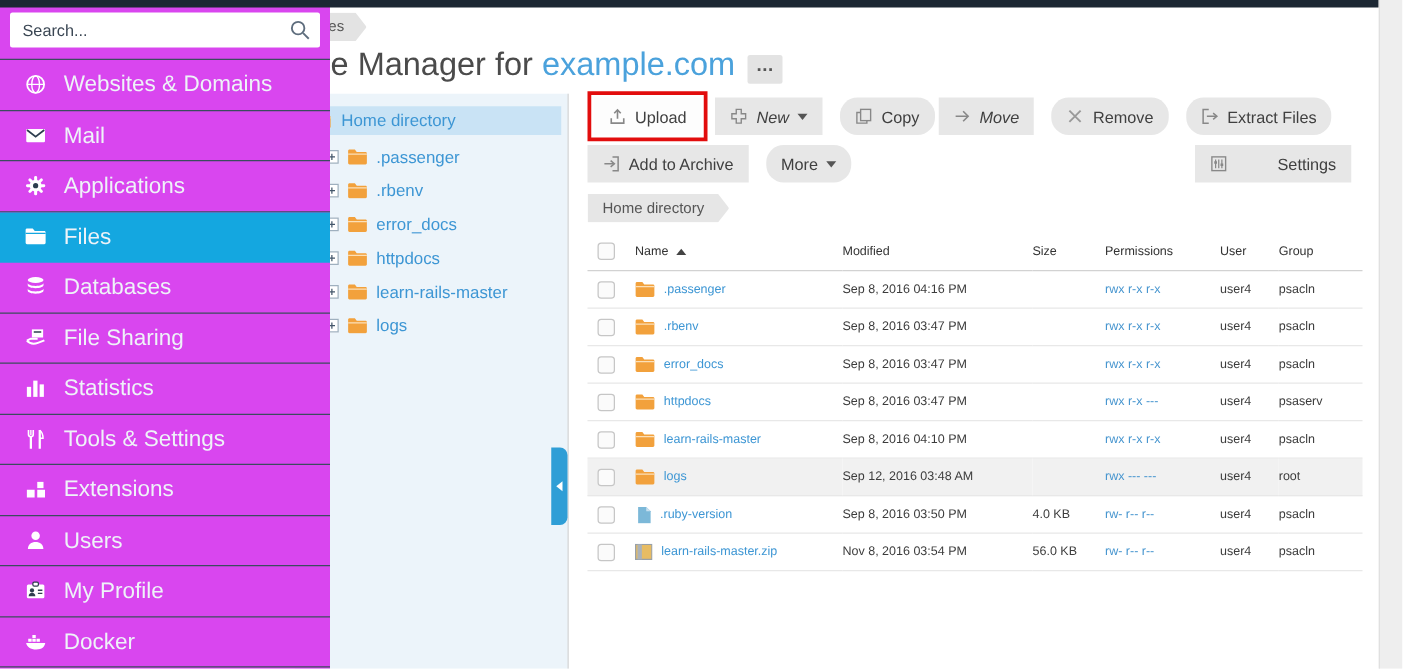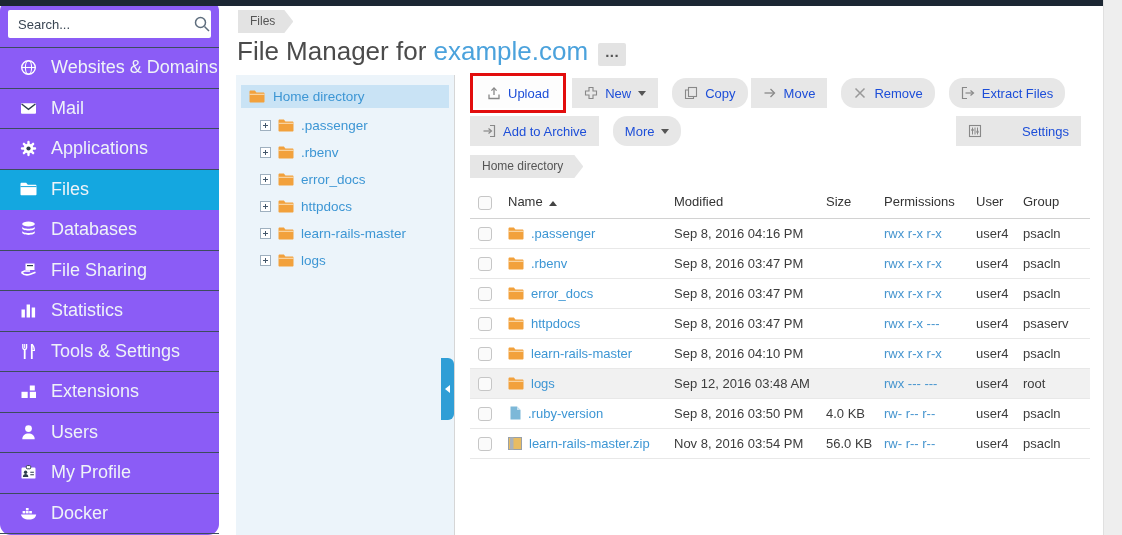--- a/index.html
+++ b/index.html
@@ -4,21 +4,21 @@
 <style>
   * { margin:0; padding:0; box-sizing:border-box; }
   html,body { width:1122px; height:535px; overflow:hidden; }
   body { font-family:"Liberation Sans","DejaVu Sans",sans-serif; background:#fff; position:relative; }
 
   
   .top-strip { position:absolute; left:0; top:0; width:1103px; height:6px; background:#1c2733; z-index:30; }
   .scrollbar { position:absolute; right:0; top:0; width:19px; height:535px; background:#eeeeee; border-left:1px solid #e0e0e0; z-index:31; }
 
   
-  .sidebar { position:absolute; left:0; top:0; width:219px; height:535px; background:#8b5cf6; z-index:10;border-radius:11px; }
+  .sidebar { position:absolute; left:0; top:0; width:264px; height:535px; background:#d946ef; z-index:10; }
   .search-wrap { padding:10px 8px 9px 8px; border-bottom:1px solid #3c4c5e; }
   .search-box { background:#fff; height:28px; border-radius:2px; display:flex; align-items:center; padding:0 8px 0 10px; }
   .search-box input { flex:1; border:none; outline:none; font-size:13px; color:#333; font-family:inherit; background:transparent; }
   .search-box input::placeholder { color:#3a4653; opacity:1; }
   .side-menu .side-item { display:flex; align-items:center; height:40.5px; padding-left:19px; border-bottom:1px solid #3c4c5e; cursor:pointer; }
   .side-item .sicon { width:19px; height:17px; display:flex; align-items:center; justify-content:center; margin-right:13px; flex:none; }
   .side-item .slabel { color:#eef3f8; font-size:18px; }
   .side-item.active { background:#14a7e0; border-bottom-color:#14a7e0; }
 
   
@@ -36,32 +36,32 @@
   .tree-item { display:flex; align-items:center; gap:7px; padding:6px 8px 6px 24px; cursor:pointer; }
   .expander { width:11px; height:11px; border:1px solid #9fb0bf; background:#fff; position:relative; flex:none; cursor:pointer; }
   .expander::before { content:''; position:absolute; left:2px; right:2px; top:4px; height:1px; background:#44576b; }
   .expander::after { content:''; position:absolute; top:2px; bottom:2px; left:4px; width:1px; background:#44576b; }
   .collapse-handle { position:absolute; left:222px; top:358px; width:13px; height:62px; background:#2f9ed6; border-radius:0 6px 6px 0; z-index:5; cursor:pointer; display:flex; align-items:center; justify-content:center; }
   .collapse-handle .tri { width:0; height:0; border-top:4px solid transparent; border-bottom:4px solid transparent; border-right:5px solid #fff; }
 
   
   .toolbar-r1 { position:absolute; left:251px; top:73px; height:40px; display:flex; align-items:center; }
   .toolbar-r2 { position:absolute; left:251px; top:116px; height:30px; display:flex; align-items:flex-end; }
-  .btn { display:inline-flex; align-items:center; gap:7px; height:30px; background:#e7e7e7; border:none; color:#1d4ed8; font-size:13px; font-family:inherit; padding:0 12px; cursor:pointer; white-space:nowrap; }
+  .btn { display:inline-flex; align-items:center; gap:7px; height:30px; background:#e7e7e7; border:none; color:#404040; font-size:13px; font-family:inherit; padding:0 12px; cursor:pointer; white-space:nowrap; }
   .red-box { border:3px solid #e20d0d; padding:2px; background:#fff; display:inline-flex; margin-right:3px; }
   .red-box .btn { background:#fdfdfd; }
-  .gap-s { margin-left:3px; } .gap-m { margin-left:14px;border-radius:14px; }
+  .gap-s { margin-left:3px;font-style:italic; } .gap-m { margin-left:14px;border-radius:14px; }
   .caret { width:0; height:0; border-left:4px solid transparent; border-right:4px solid transparent; border-top:5px solid #555; display:inline-block; }
   .settings-btn { position:absolute; right:22px; top:116px;gap:40px; }
   .ticon { display:inline-flex; flex:none; }
 
   
   .path-tab { position:absolute; left:251px; top:155px; background:#e6e6e6; color:#555; font-size:12px; padding:4px 20px 5px 12px; clip-path:polygon(0 0, calc(100% - 9px) 0, 100% 50%, calc(100% - 9px) 100%, 0 100%); cursor:pointer; }
 
-  .files-table { position:absolute; left:251px; top:188px; width:620px; border-collapse:collapse; table-layout:fixed; font-size:13px; }
+  .files-table { position:absolute; left:251px; top:188px; width:620px; border-collapse:collapse; table-layout:fixed; font-size:10px; }
   .files-table col.c-check { width:38px; } .files-table col.c-name { width:166px; }
   .files-table col.c-mod { width:152px; } .files-table col.c-size { width:58px; }
   .files-table col.c-perm { width:92px; } .files-table col.c-user { width:47px; } .files-table col.c-group { width:67px; }
   .files-table th { text-align:left; font-weight:400; color:#333; padding:6px 0 8px 0; border-bottom:1px solid #d2d2d2; }
   .files-table td { padding:0; height:30px; border-bottom:1px solid #e8e8e8; color:#3c3c3c; }
   .files-table tr.hl td { background:#f1f1f1; }
   .name-cell { display:flex; align-items:center; gap:7px; }
   .flink { color:#3d96d4; cursor:pointer; text-decoration:none; }
   .mod { color:#7a7674; }
   .size-cell { text-align:left; padding-right:4px !important; color:#444; }

